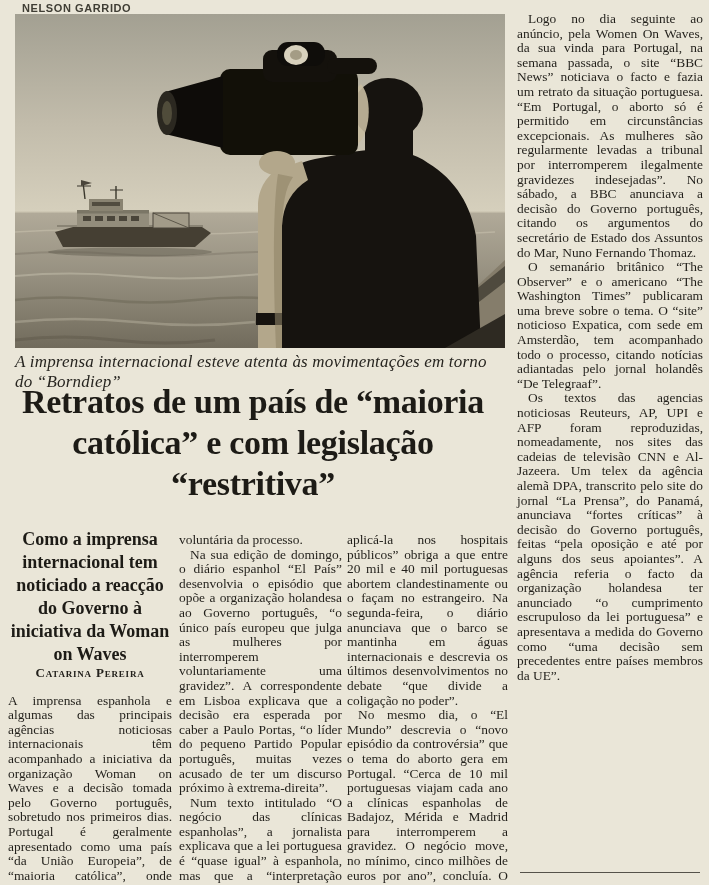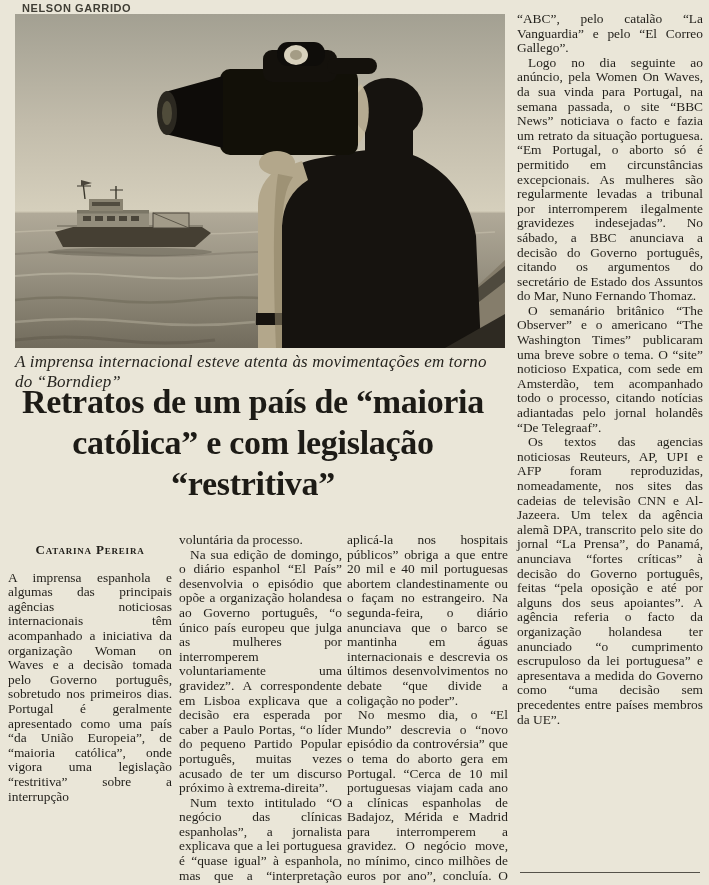--- a/index.html
+++ b/index.html
@@ -48,21 +48,21 @@
   .col p.indent{text-indent:11px;}
   .col1{left:8px;top:528px;width:164px;}
   .col2{left:179px;top:533px;width:163px;}
   .col3{left:347px;top:533px;width:161px;}
   .col4{left:517px;top:12px;width:186px;}
   .lede{
     font-size:18px;line-height:23px;font-weight:700;
     text-align:center;color:#1d1b16;text-indent:0;
   }
   .byline{
-    margin-top:15px;margin-bottom:13px;
+    margin-bottom:13px;
     text-align:center;font-variant:small-caps;font-weight:700;
     font-size:13px;letter-spacing:.8px;color:#23211c;text-indent:0;
   }
   .end-rule{
     position:absolute;left:520px;top:872px;width:180px;height:0;
     border-top:1px solid var(--rule);
   }
 </style>
 </head>
 <body>
@@ -140,35 +140,35 @@
       <path d="M263,160 C258,190 258,260 261,334 L267,334 L267,212 C268,191 270,174 278,163 Z" fill="#8f8468" opacity="0.6"></path>
     </g>
   </svg>
 </div>
 
 <div class="caption">A imprensa internacional esteve atenta às movimentações em torno do “Borndiep”</div>
 
 <h1 class="headline">Retratos de um país de “maioria católica” e com legislação “restritiva”</h1>
 
 <div class="col col1">
+  <div class="lede">Como a imprensa internacional tem noticiado a reacção do Governo à iniciativa da Woman on Waves</div>
   <div class="byline">Catarina Pereira</div>
   <div>
       <p class="para">A imprensa espanhola e algumas das principais agências noticiosas internacionais têm acompanhado a iniciativa da organização Woman on Waves e a decisão tomada pelo Governo português, sobretudo nos primeiros dias. Portugal é geralmente apresentado como uma país “da União Europeia”, de “maioria católica”, onde vigora uma legislação “restritiva” sobre a interrupção</p>
     </div>
 </div>
 
 <div class="col col2">
     <p class="para">voluntária da processo.</p>
     <p class="para indent">Na sua edição de domingo, o diário espanhol “El País” desenvolvia o episódio que opõe a organização holandesa ao Governo português, “o único país europeu que julga as mulheres por interromperem voluntariamente uma gravidez”. A correspondente em Lisboa explicava que a decisão era esperada por caber a Paulo Portas, “o líder do pequeno Partido Popular português, muitas vezes acusado de ter um discurso próximo à extrema-direita”.</p>
     <p class="para indent">Num texto intitulado “O negócio das clínicas espanholas”, a jornalista explicava que a lei portuguesa é “quase igual” à espanhola, mas que a “interpretação estrita do texto” e a “recusa de muitos médicos em</p>
   </div>
 <div class="col col3">
     <p class="para">aplicá-la nos hospitais públicos” obriga a que entre 20 mil e 40 mil portuguesas abortem clandestinamente ou o façam no estrangeiro. Na segunda-feira, o diário anunciava que o barco se mantinha em águas internacionais e descrevia os últimos desenvolvimentos no debate “que divide a coligação no poder”.</p>
     <p class="para indent">No mesmo dia, o “El Mundo” descrevia o “novo episódio da controvérsia” que o tema do aborto gera em Portugal. “Cerca de 10 mil portuguesas viajam cada ano a clínicas espanholas de Badajoz, Mérida e Madrid para interromperem a gravidez. O negócio move, no mínimo, cinco milhões de euros por ano”, concluía. O caso foi também acompanhado pelo</p>
   </div>
 <div class="col col4">
-    <p class="para">“ABC”, pelo catalão “La Vanguardia” e pelo “El Correo Gallego”.</p>
     <p class="para indent">Logo no dia seguinte ao anúncio, pela Women On Waves, da sua vinda para Portugal, na semana passada, o site “BBC News” noticiava o facto e fazia um retrato da situação portuguesa. “Em Portugal, o aborto só é permitido em circunstâncias excepcionais. As mulheres são regularmente levadas a tribunal por interromperem ilegalmente gravidezes indesejadas”. No sábado, a BBC anunciava a decisão do Governo português, citando os argumentos do secretário de Estado dos Assuntos do Mar, Nuno Fernando Thomaz.</p>
     <p class="para indent">O semanário britânico “The Observer” e o americano “The Washington Times” publicaram uma breve sobre o tema. O “site” noticioso Expatica, com sede em Amsterdão, tem acompanhado todo o processo, citando notícias adiantadas pelo jornal holandês “De Telegraaf”.</p>
     <p class="para indent">Os textos das agencias noticiosas Reuteurs, AP, UPI e AFP foram reproduzidas, nomeadamente, nos sites das cadeias de televisão CNN e Al-Jazeera. Um telex da agência alemã DPA, transcrito pelo site do jornal “La Prensa”, do Panamá, anunciava “fortes críticas” à decisão do Governo português, feitas “pela oposição e até por alguns dos seus apoiantes”. A agência referia o facto da organização holandesa ter anunciado “o cumprimento escrupuloso da lei portuguesa” e apresentava a medida do Governo como “uma decisão sem precedentes entre países membros da UE”.</p>
   </div>
 
 <div class="end-rule"></div>
 
 </body></html>

